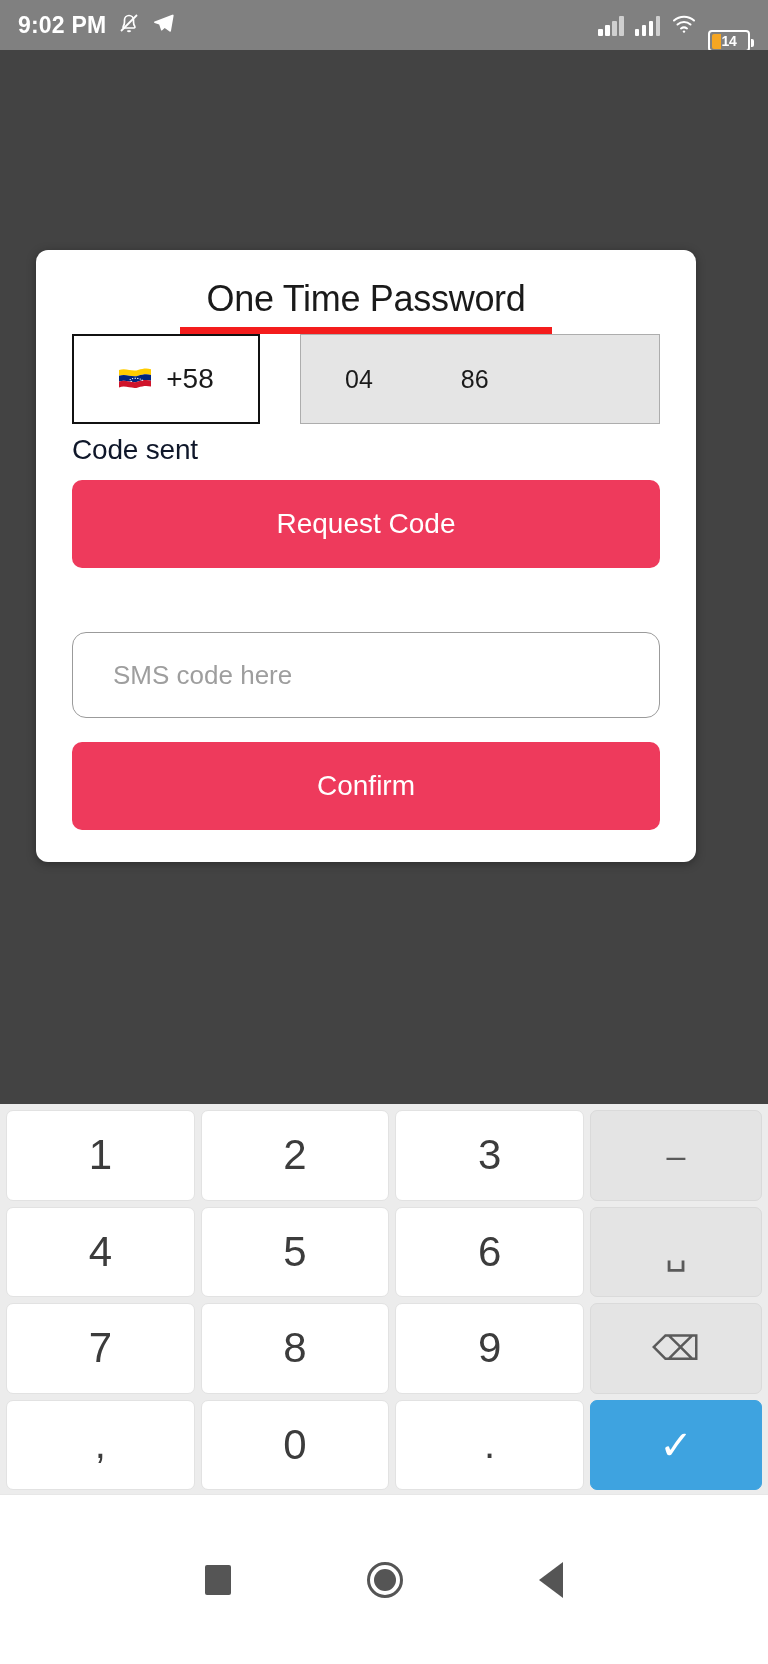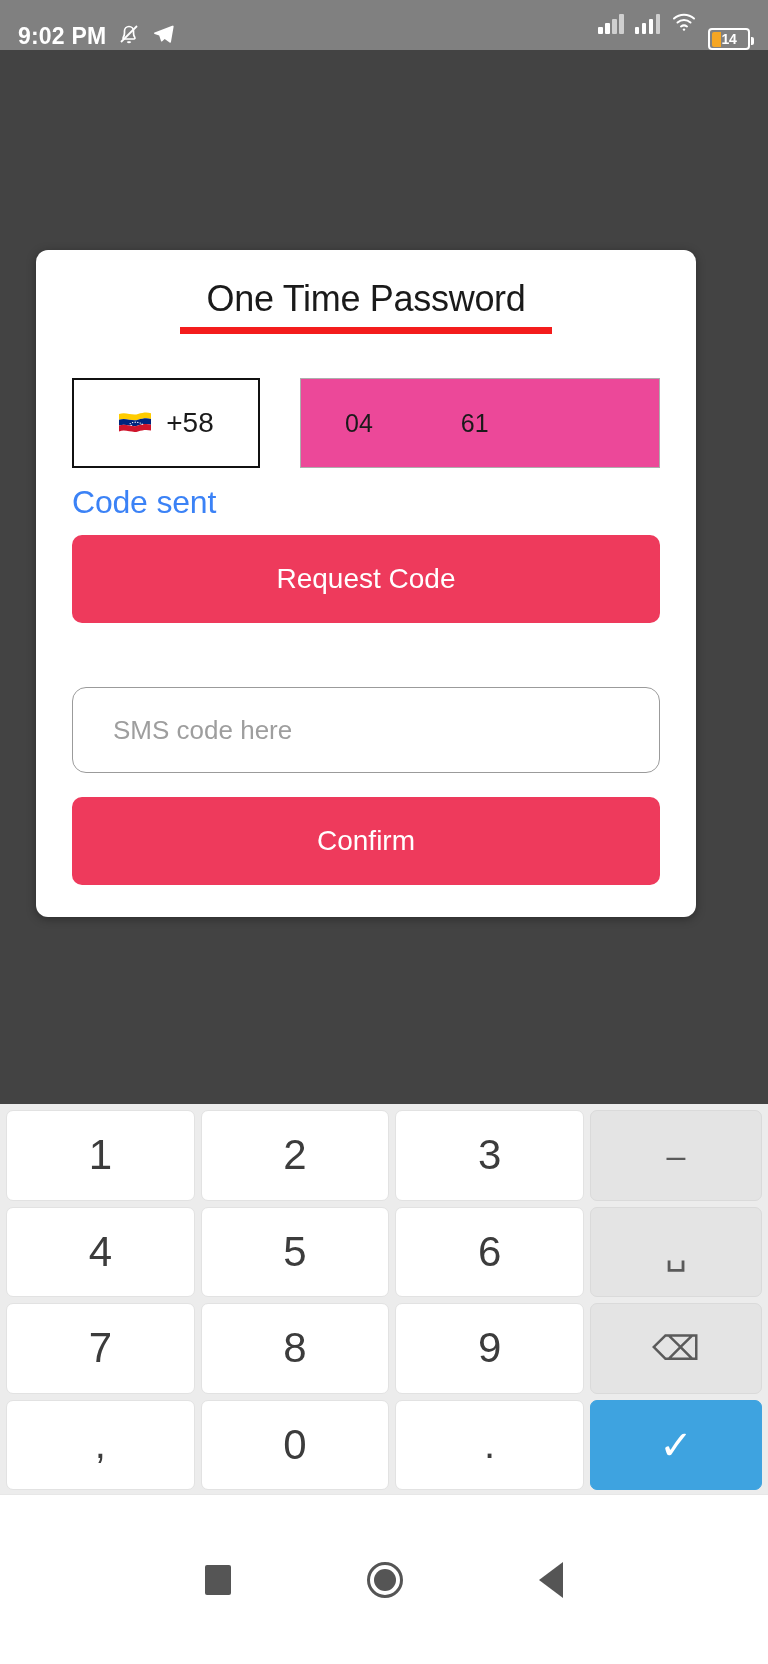--- a/index.html
+++ b/index.html
@@ -8,21 +8,21 @@
     font-family:"Liberation Sans", sans-serif;
     background:#434343;
     overflow:hidden;
     position:relative;
   }
 
   
   #status-bar {
     height:50px; width:100%;
     background:#808080;
-    display:flex; align-items:flex-end;
+    display:flex; align-items:center;
     padding:0 18px;
     color:#ffffff;
   }
   #status-left { display:flex; align-items:center; gap:11px; }
   #status-clock { font-size:23px; font-weight:bold; letter-spacing:.2px; }
   #status-right { margin-left:auto; display:flex; align-items:center; gap:11px; }
   .sigwrap { display:flex; align-items:flex-end; gap:2.5px; height:22px; }
   .sigwrap i { display:block; width:4.5px; background:#ffffff; border-radius:1px; }
   .sigwrap i.dim { background:#cfcfcf; }
   .b1{height:7px}.b2{height:11px}.b3{height:15px}.b4{height:20px}
@@ -58,42 +58,42 @@
   }
   #dialog-title {
     font-size:36px; color:#1a1a1a; text-align:center;
     font-weight:normal; line-height:1.25; letter-spacing:-.3px;
   }
   #title-underline {
     height:7px; background:#F41C1C; width:372px;
     margin:6px auto 0 auto;
   }
 
-  #phone-row { display:flex; align-items:stretch; margin-top:44px; gap:40px; }
+  #phone-row { display:flex; align-items:stretch; gap:40px; }
   #country-select {
     width:188px; height:90px;
     border:2.5px solid #111111;
     display:flex; align-items:center; justify-content:center; gap:14px;
     background:#ffffff;
   }
   #flag-icon { font-size:30px; line-height:1; }
   #country-code { font-size:28px; color:#1a1a1a; }
   #phone-field {
     flex:1; height:90px;
     border:1.5px solid #adadad;
-    background:#ec4899;
+    background:#e5e5e5;
     display:flex; align-items:center;
     padding:0 44px;
     font-size:25px; color:#1a1a1a;
   }
   #phone-prefix { }
   #phone-suffix { margin-left:88px; }
 
   #code-sent {
-    margin-top:16px; font-size:32px; color:#3b82f6;
+    margin-top:10px; font-size:28px; color:#0f172a;
     letter-spacing:-.2px;
   }
 
   .primary-btn {
     width:100%; height:88px;
     background:#EE3A5C;
     border:none; border-radius:10px;
     color:#ffffff; font-size:28px;
     font-family:"Liberation Sans", sans-serif;
     display:flex; align-items:center; justify-content:center;
@@ -223,21 +223,21 @@
               <circle cx="22.2" cy="14.1" r=".7"></circle>
                 <circle cx="24.2" cy="15.2" r=".7"></circle>
               <circle cx="13.2" cy="16.4" r=".7"></circle>
             </g>
           </svg>
         </span>
         <span id="country-code">+58</span>
       </div>
       <div id="phone-field">
         <span id="phone-prefix">04</span>
-        <span id="phone-suffix">61</span>
+        <span id="phone-suffix">86</span>
       </div>
     </div>
 
     <div id="code-sent">Code sent</div>
 
     <button id="request-code-button" class="primary-btn">Request Code</button>
 
     <input id="sms-input" type="text" placeholder="SMS code here" style="">
 
     <button id="confirm-button" class="primary-btn">Confirm</button>

